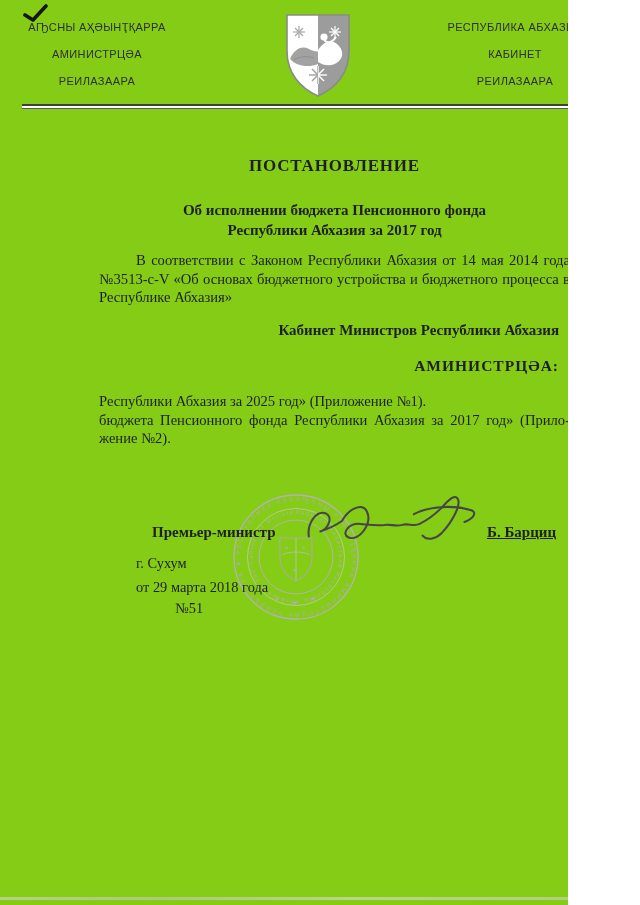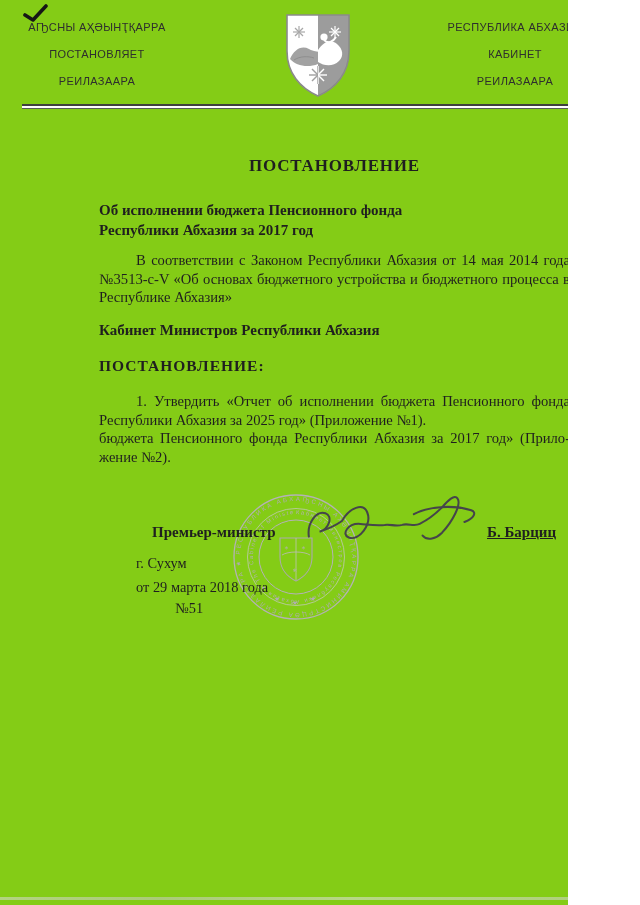--- a/index.html
+++ b/index.html
@@ -21,30 +21,30 @@
     border-top:2px solid #3f3f3f;border-bottom:1.5px solid #5a5a5a;background:#fff;
   }
   
   .emblem{position:absolute;left:284px;top:12px;width:68px;height:88px;}
   
   .title{
     position:absolute;left:99px;top:156px;width:471px;text-align:center;
     font-weight:bold;font-size:17px;letter-spacing:.8px;
   }
   .subtitle{
-    position:absolute;left:99px;top:201px;width:471px;
+    position:absolute;left:99px;top:201px;width:471px;text-align:center;
     font-weight:bold;font-size:15px;line-height:19.5px;
   }
   .para{position:absolute;left:99px;width:471px;font-size:14.6px;line-height:18.7px;font-family:Liberation Serif, serif;}
   #p-intro{top:251px;}
   #p-items{top:392px;}
   .line{text-align:justify;}
   .line.jst{text-align-last:justify;}
   .line.ind{text-indent:37px;}
-  .center-b{position:absolute;left:99px;width:471px;text-align:left;font-weight:bold;}
+  .center-b{position:absolute;left:88px;width:471px;text-align:right;font-weight:bold;}
   #issuer{top:322px;font-size:15px;}
   #resolves{top:357px;font-size:15.5px;letter-spacing:1px;}
   
   .sig-label{position:absolute;font-weight:bold;font-size:15px;z-index:2;}
   #post{left:152px;top:524px;}
   #name{left:487px;top:524px;text-decoration:underline;}
   .meta{position:absolute;left:136px;font-size:14.4px;z-index:2;}
   #city{top:555px;}
   #date{top:579px;}
   #num{top:600px;margin-left:39px;}
@@ -63,21 +63,21 @@
 <body>
 
 <div class="page">
 
   <svg class="corner-mark" viewBox="0 0 26 18">
     <path d="M2,11 L10,16 L23,2" fill="none" stroke="#161616" stroke-width="3.6" stroke-linecap="round" stroke-linejoin="round"></path>
   </svg>
 
   <div class="hdr-col" id="hdr-left">
     <div class="hl">АҦСНЫ АҲӘЫНҬҚАРРА</div>
-    <div class="hl">ПОСТАНОВЛЯЕТ</div>
+    <div class="hl">АМИНИСТРЦӘА</div>
     <div class="hl">РЕИЛАЗААРА</div>
   </div>
   <div class="hdr-col" id="hdr-right">
     <div class="hl">РЕСПУБЛИКА АБХАЗИЯ</div>
     <div class="hl">КАБИНЕТ</div>
     <div class="hl">РЕИЛАЗААРА</div>
   </div>
 
   <svg class="emblem" viewBox="0 0 68 88">
     <defs>
@@ -140,24 +140,23 @@
     <div>Республики Абхазия за 2017 год</div>
   </div>
 
   <div class="para" id="p-intro">
       <div class="line ind jst">В соответствии с Законом Республики Абхазия от 14 мая 2014 года</div>
       <div class="line jst">№3513-с-V «Об основах бюджетного устройства и бюджетного процесса в</div>
       <div class="line">Республике Абхазия»</div>
     </div>
 
   <div class="center-b" id="issuer">Кабинет Министров Республики Абхазия</div>
-  <div class="center-b" id="resolves">ПОСТАНОВЛЕНИЕ:</div>
+  <div class="center-b" id="resolves">АМИНИСТРЦӘА:</div>
 
   <div class="para" id="p-items">
-      <div class="line ind jst">1. Утвердить «Отчет об исполнении бюджета Пенсионного фонда</div>
       <div class="line">Республики Абхазия за 2025 год» (Приложение №1).</div>
       <div class="line jst">бюджета Пенсионного фонда Республики Абхазия за 2017 год» (Прило-</div>
       <div class="line">жение №2).</div>
     </div>
 
   <svg class="stamp" viewBox="0 0 132 132">
     <defs>
       <path id="rA" d="M66,10 a56,56 0 1,1 -0.02,0"></path>
       <path id="rB" d="M66,23 a43,43 0 1,1 -0.02,0"></path>
     </defs>

